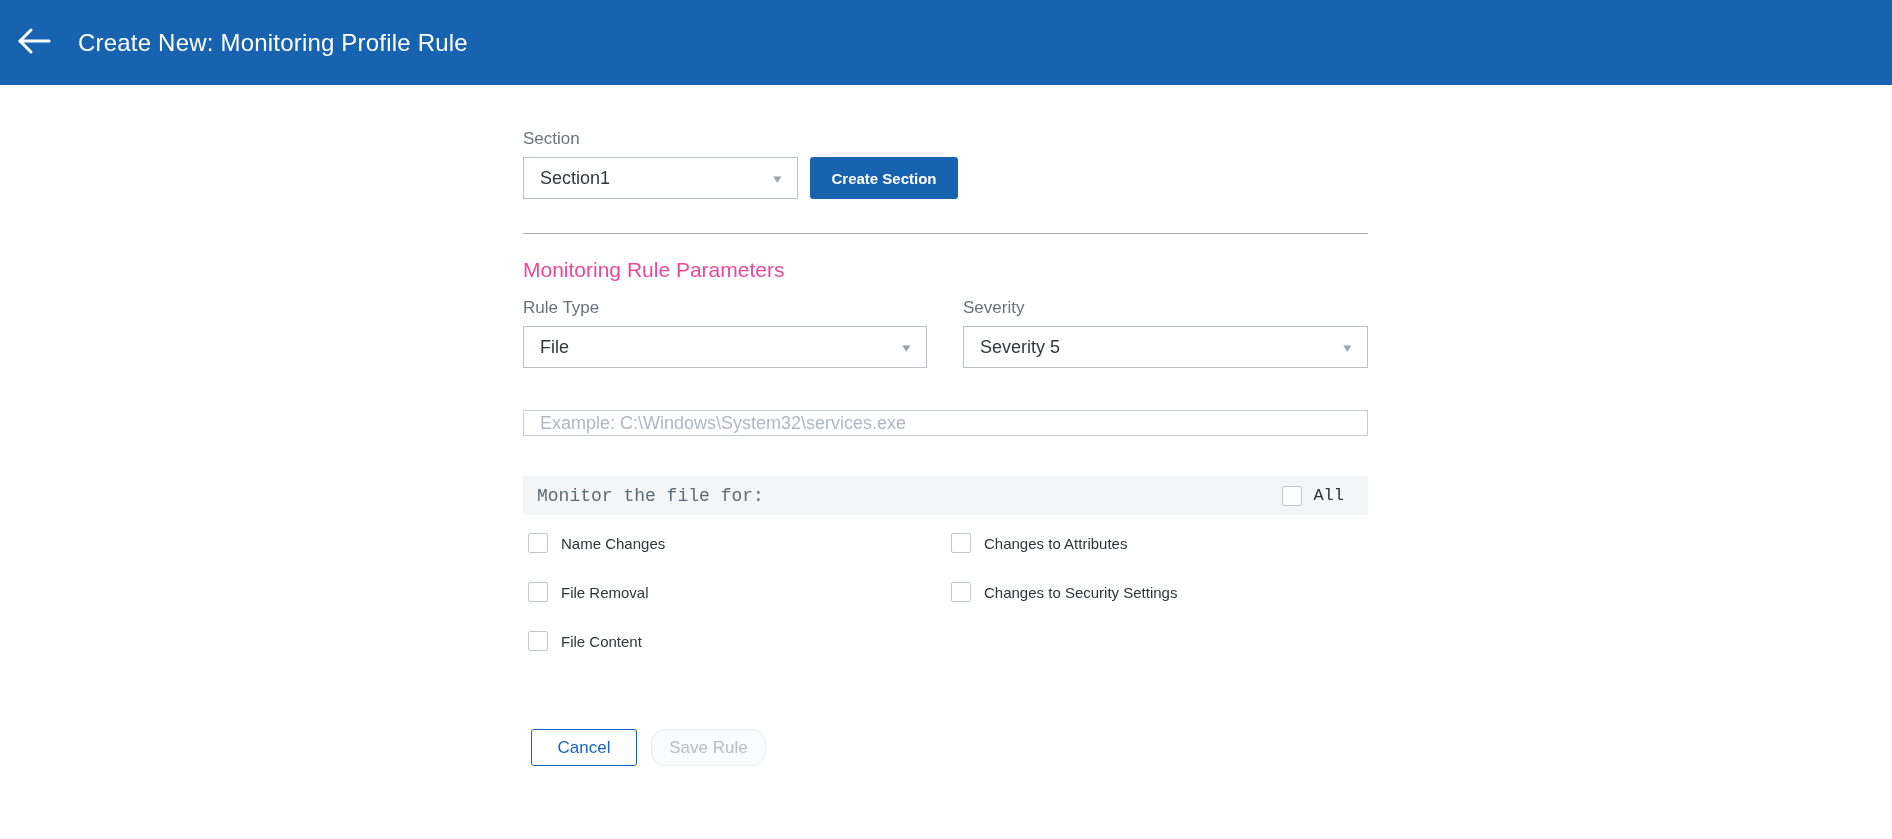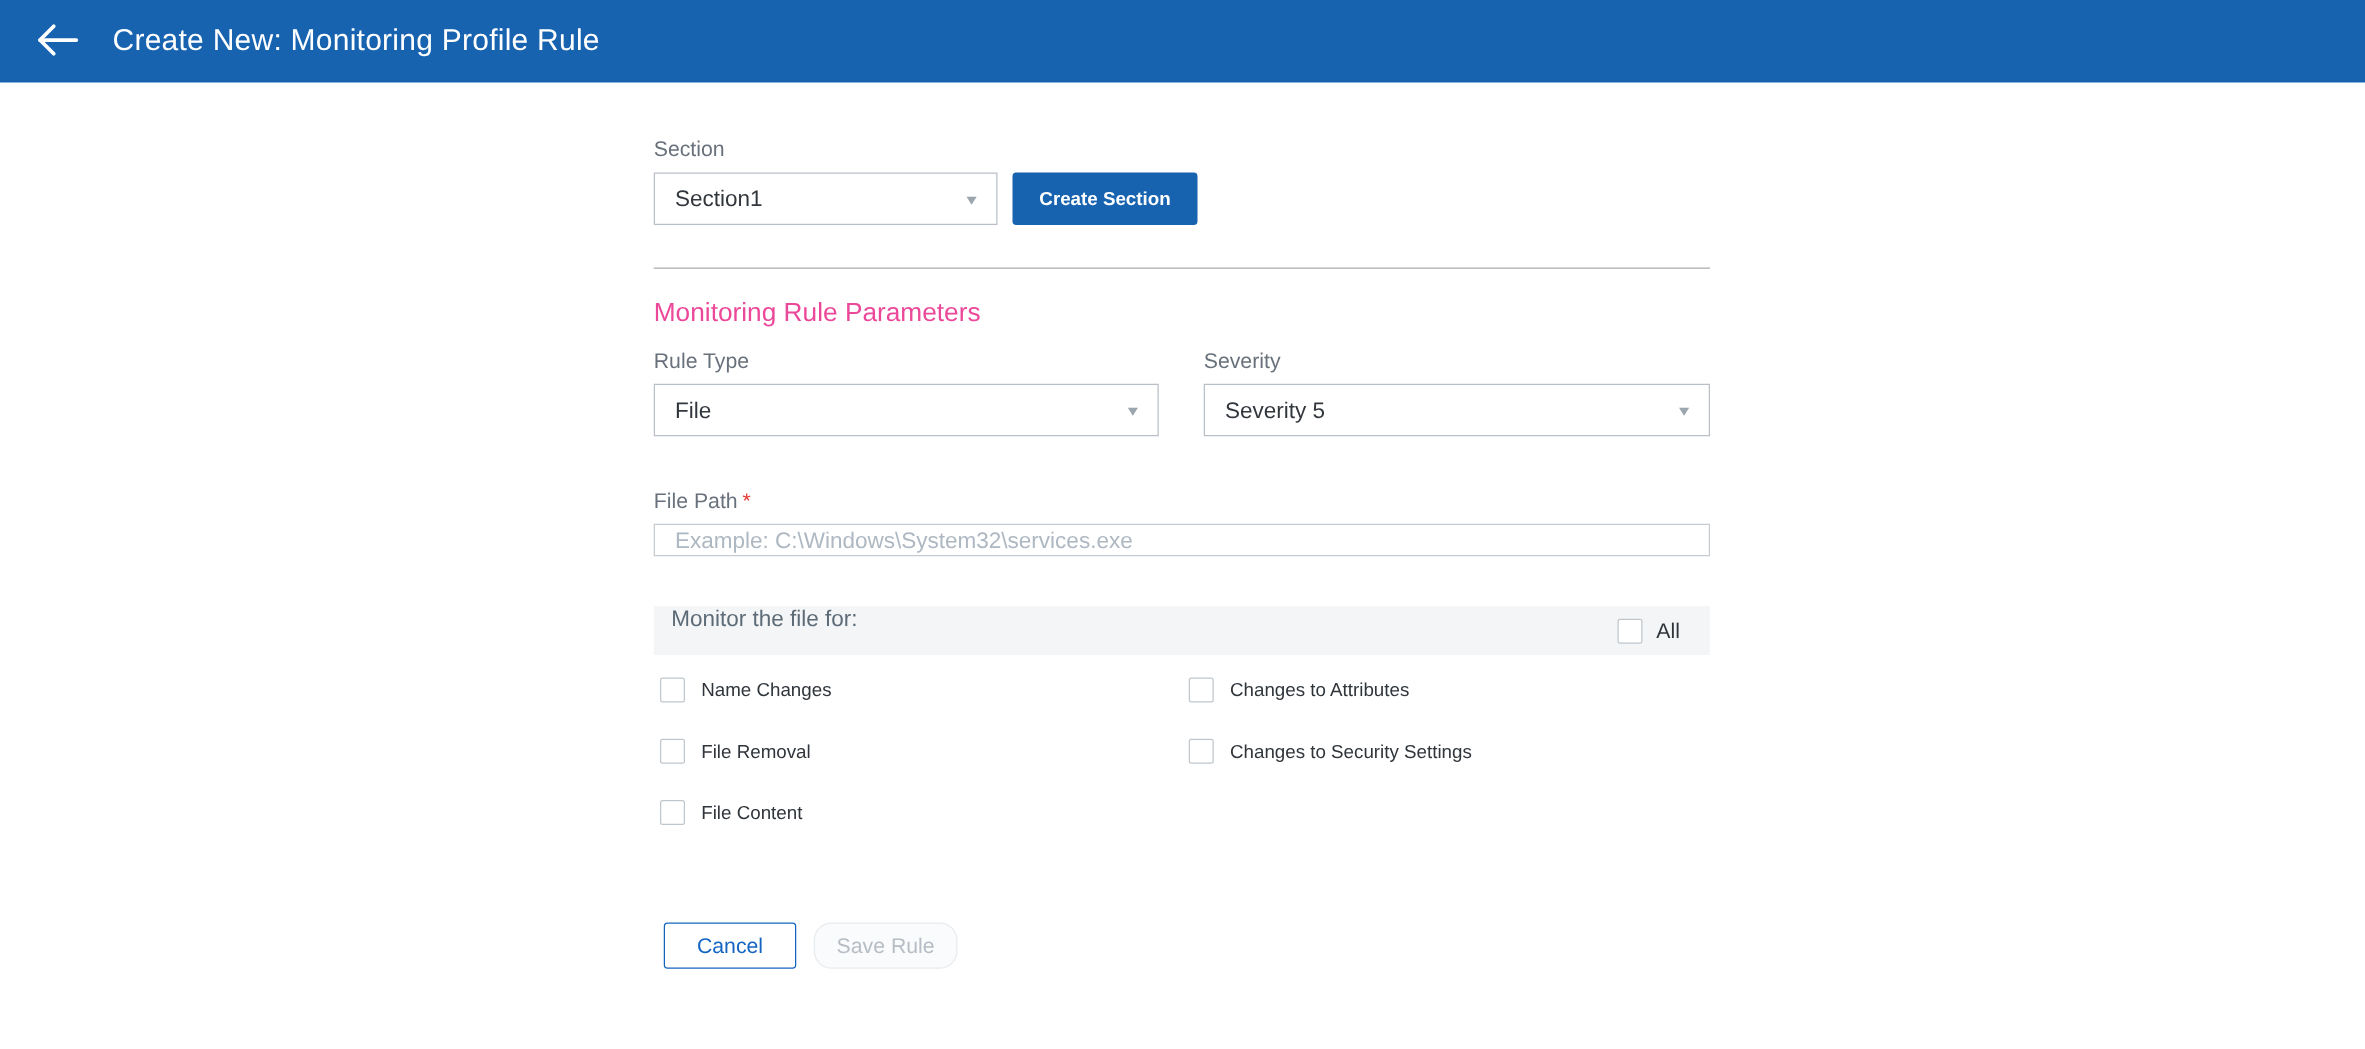--- a/index.html
+++ b/index.html
@@ -5,25 +5,25 @@
   * { margin: 0; padding: 0; box-sizing: border-box; }
   html, body {
     width: 1892px; height: 839px;
     background: #ffffff;
     font-family: "Liberation Sans", "DejaVu Sans", sans-serif;
     overflow: hidden;
   }
 
   
   .app-header {
-    height: 66px;
+    height: 85px;
     background: #1763B0;
     display: flex;
     align-items: center;
-    padding-left: 24px;
+    padding-left: 12px;
   }
   .back-btn {
     width: 44px; height: 34px;
     display: flex; align-items: center; justify-content: center;
     cursor: pointer;
     background: transparent; border: none;
   }
   .page-title {
     color: #ffffff;
     font-size: 24px;
@@ -124,22 +124,24 @@
     outline: none;
   }
   .text-input::placeholder { color: #AEB8C2; opacity: 1; }
 
   
   .monitor-bar {
     margin-top: 40px;
     height: 39px;
     background: #F4F5F6;
     display: flex;
+    align-items: center;
     justify-content: space-between;
     padding: 0 24px 0 14px;
+    font-family: Liberation Mono, monospace;
   }
   .monitor-title {
     font-size: 18px;
     color: #5D6B77;
   }
   .cb-row {
     display: flex;
     align-items: center;
     cursor: pointer;
   }
@@ -237,21 +239,20 @@
     <div>
       <label class="field-label">Severity</label>
       <div class="select">
         <span class="value">Severity 5</span>
         <span class="caret">▾</span>
       </div>
     </div>
   </div>
 
   <div class="file-path-field">
-    <label class="field-label"><span>File Path</span><span class="req-star">*</span></label>
     <input class="text-input" type="text" placeholder="Example: C:\Windows\System32\services.exe" style="">
   </div>
 
   <div class="monitor-bar">
     <span class="monitor-title">Monitor the file for:</span>
     <label class="cb-row all-cb">
       <span class="cb-box"></span>
       <span class="cb-label">All</span>
     </label>
   </div>

